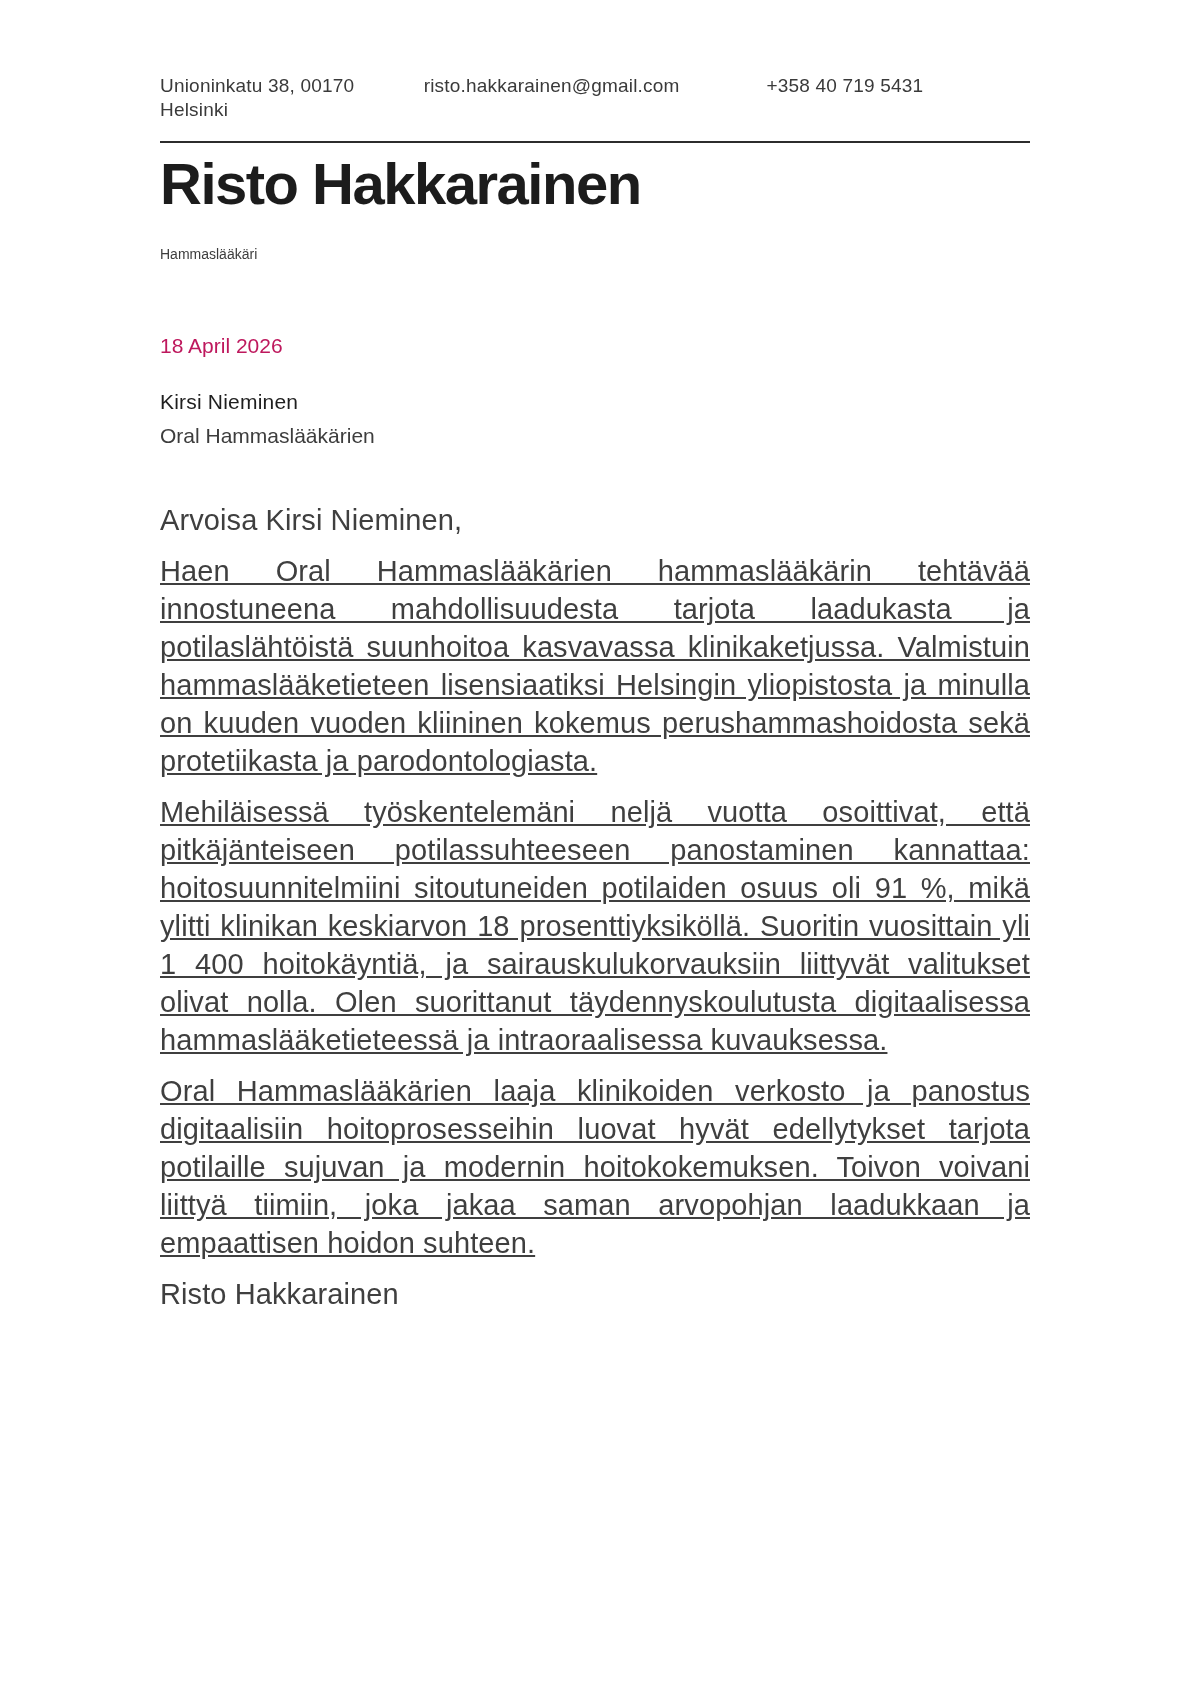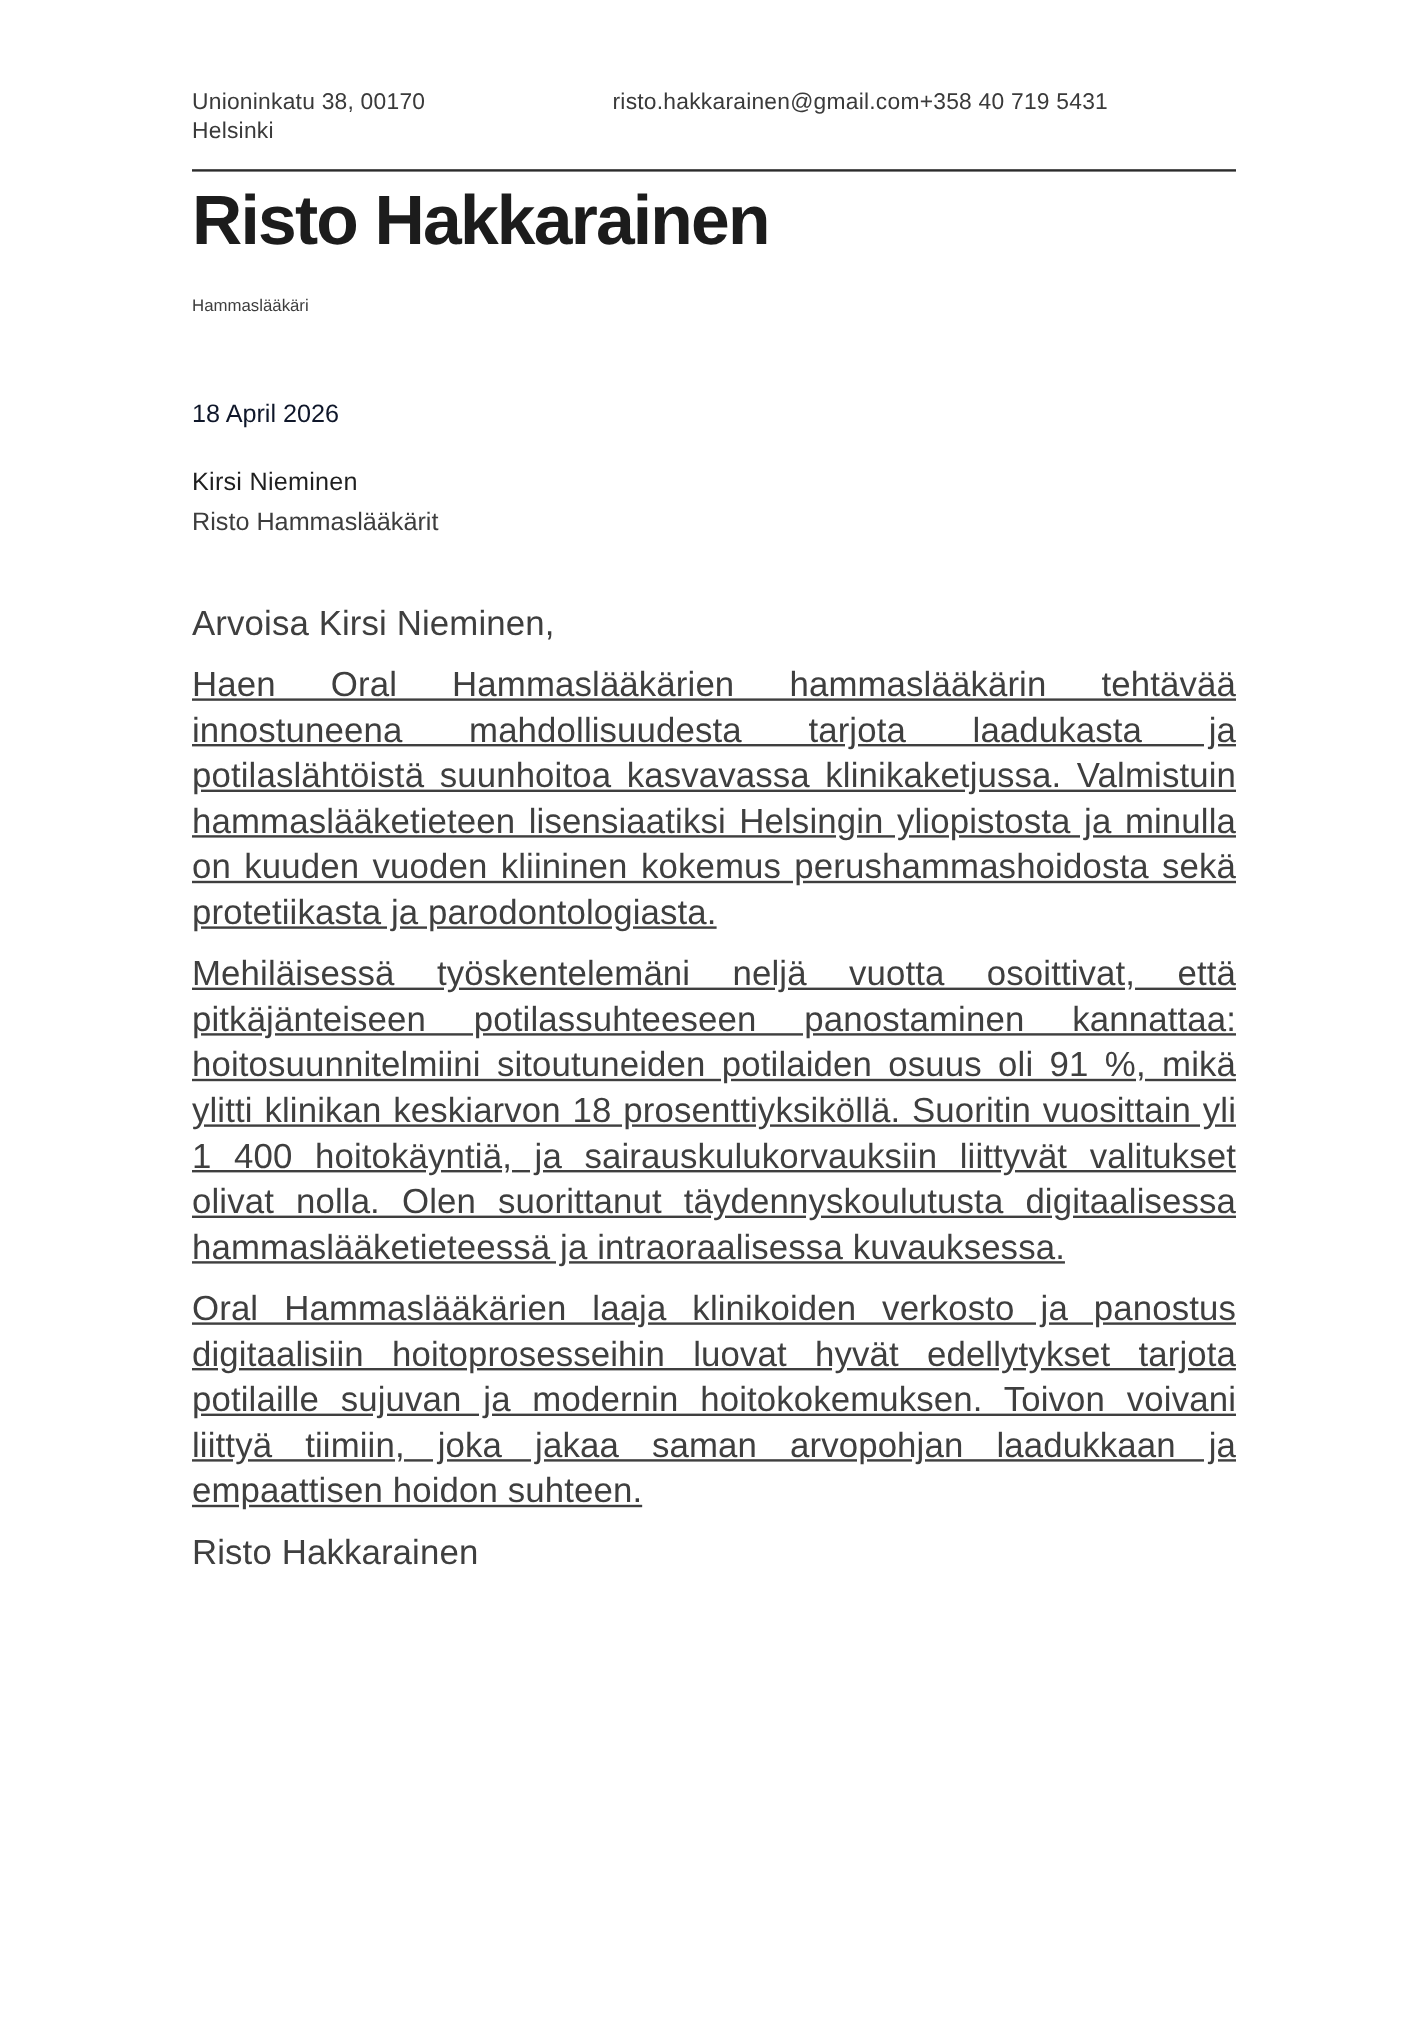--- a/index.html
+++ b/index.html
@@ -25,21 +25,21 @@
     padding-top: 74px;
     display: flex;
     justify-content: space-between;
     align-items: baseline;
     font-size: 19px;
     line-height: 24px;
     color: #3a3a3a;
     letter-spacing: 0.2px;
   }
   .contact-row .c-left  { text-align: left;  flex: 1; }
-  .contact-row .c-mid   { text-align: right; flex: 1.3; }
+  .contact-row .c-mid   { text-align: left; flex: 1.3; }
   .contact-row .c-right { text-align: left; flex: 1; }
   .rule {
     margin: 19px 0 0 0;
     border: none;
     border-top: 2px solid #2c2c2c;
     height: 0;
   }
   
   .name-title {
     margin: 11px 0 0 0;
@@ -53,21 +53,21 @@
     margin-top: 27px;
     font-size: 14px;
     line-height: 27px;
     color: #3d3d3d;
   }
   
   .date-line {
     margin-top: 64px;
     font-size: 21px;
     line-height: 27px;
-    color: #0f172a;
+    color: #be185d;
   }
   .recipient {
     margin-top: 29px;
   }
   .recipient-name {
     font-size: 21px;
     line-height: 27px;
     font-weight: 400;
     color: #1f1f1f;
     letter-spacing: 0.2px;
@@ -112,21 +112,21 @@
   <hr class="rule">
 
   <h1 class="name-title">Risto Hakkarainen</h1>
 
   <div class="job-subtitle">Hammaslääkäri</div>
 
   <div class="date-line">18 April 2026</div>
 
   <div class="recipient">
     <div class="recipient-name">Kirsi Nieminen</div>
-    <div class="recipient-org">Risto Hammaslääkärit</div>
+    <div class="recipient-org">Oral Hammaslääkärien</div>
   </div>
 
   <div class="letter-body">
     <p class="salutation">Arvoisa Kirsi Nieminen,</p>
     <p class="justified">Haen Oral Hammaslääkärien hammaslääkärin tehtävää innostuneena mahdollisuudesta tarjota laadukasta ja potilaslähtöistä suunhoitoa kasvavassa klinikaketjussa. Valmistuin hammaslääketieteen lisensiaatiksi Helsingin yliopistosta ja minulla on kuuden vuoden kliininen kokemus perushammashoidosta sekä protetiikasta ja parodontologiasta.</p>
     <p class="justified">Mehiläisessä työskentelemäni neljä vuotta osoittivat, että pitkäjänteiseen potilassuhteeseen panostaminen kannattaa: hoitosuunnitelmiini sitoutuneiden potilaiden osuus oli 91 %, mikä ylitti klinikan keskiarvon 18 prosenttiyksiköllä. Suoritin vuosittain yli 1 400 hoitokäyntiä, ja sairauskulukorvauksiin liittyvät valitukset olivat nolla. Olen suorittanut täydennyskoulutusta digitaalisessa hammaslääketieteessä ja intraoraalisessa kuvauksessa.</p>
     <p class="justified">Oral Hammaslääkärien laaja klinikoiden verkosto ja panostus digitaalisiin hoitoprosesseihin luovat hyvät edellytykset tarjota potilaille sujuvan ja modernin hoitokokemuksen. Toivon voivani liittyä tiimiin, joka jakaa saman arvopohjan laadukkaan ja empaattisen hoidon suhteen.</p>
     <p class="signature-line">Risto Hakkarainen</p>
   </div>
 

